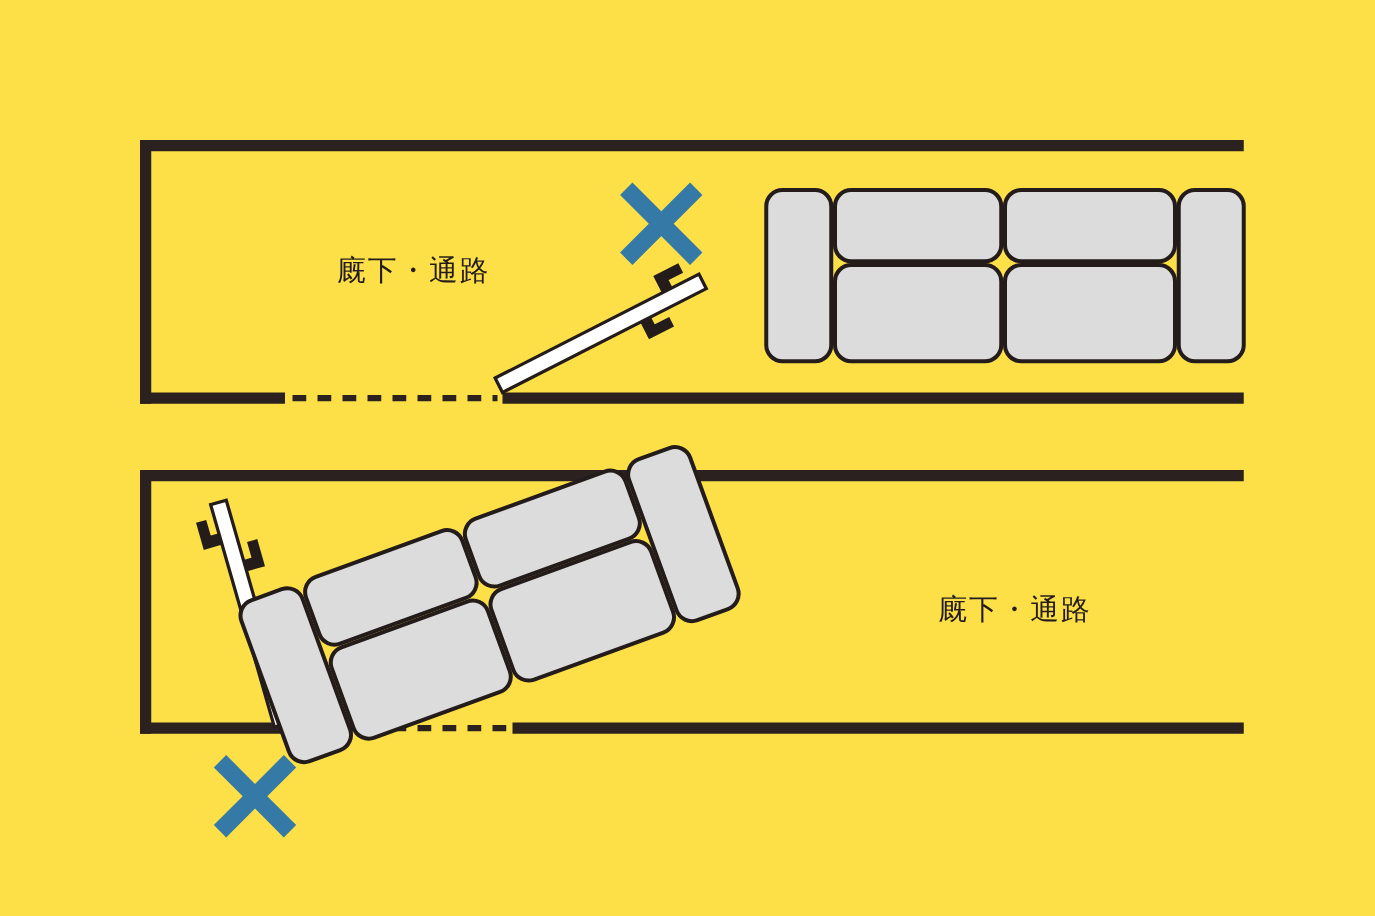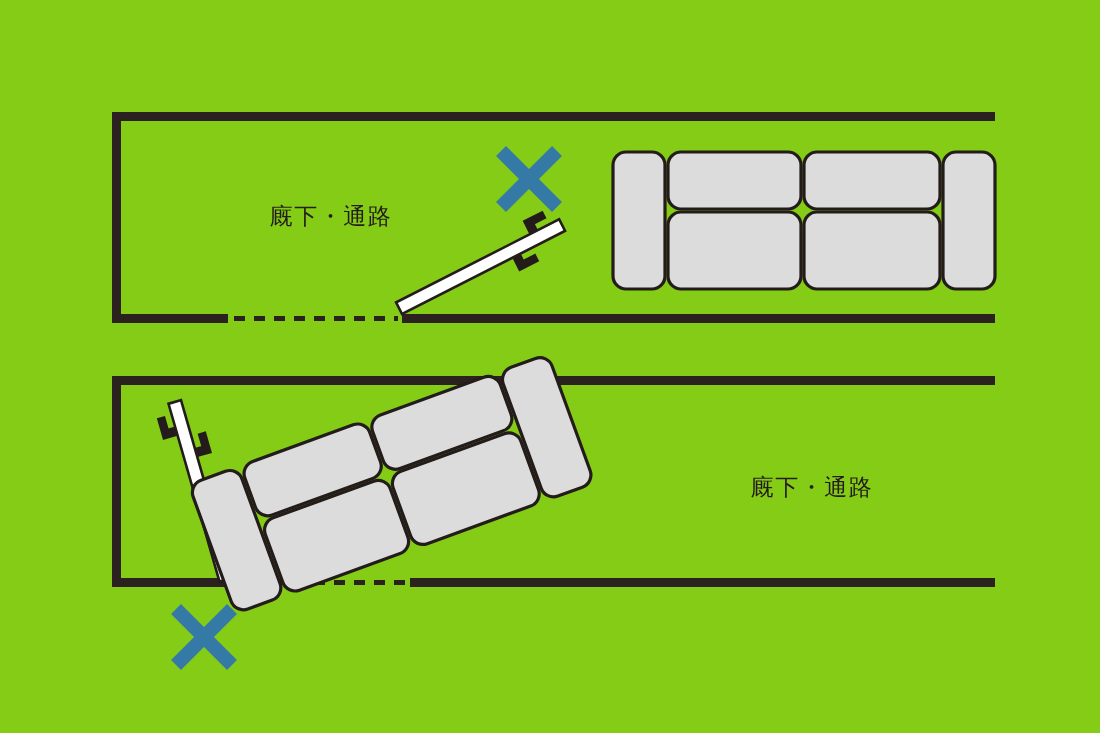--- a/index.html
+++ b/index.html
@@ -10,21 +10,21 @@
   body {
     width: 1100px;
     height: 733px;
     font-family: "DejaVu Sans", "Liberation Sans", sans-serif;
     overflow: hidden;
   }
   #stage {
     position: relative;
     width: 1100px;
     height: 733px;
-    background: #84cc16;
+    background: #fde047;
   }
   #stage svg {
     display: block;
   }
   .corridor-label {
     font-family: "DejaVu Sans", "Liberation Sans", sans-serif;
     font-size: 23px;
     letter-spacing: 1.5px;
     fill: #241c1a;
   }

